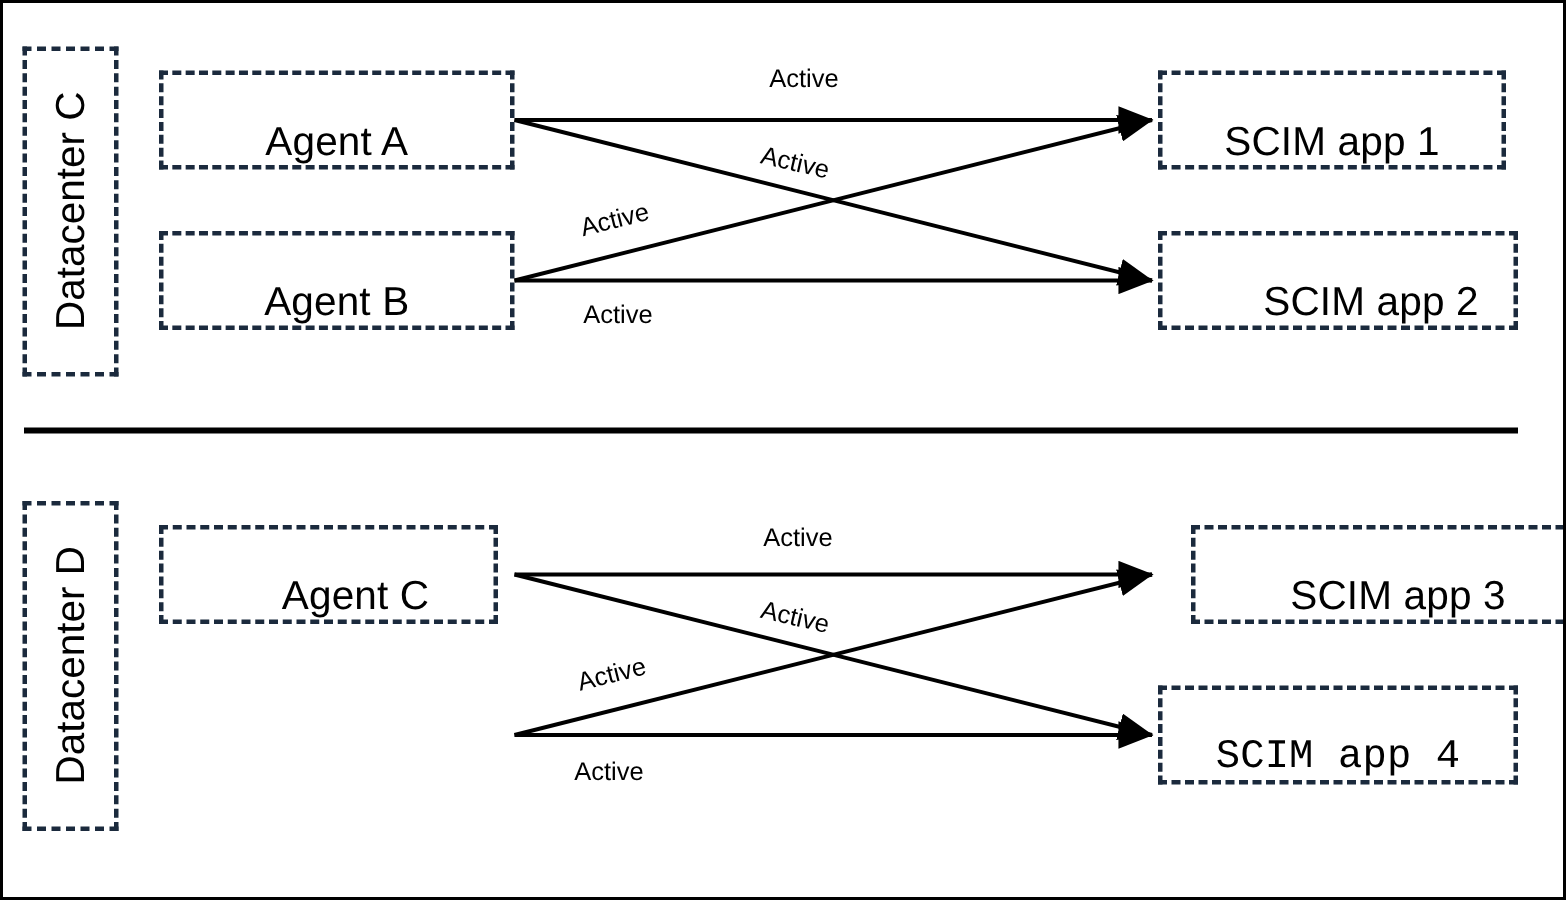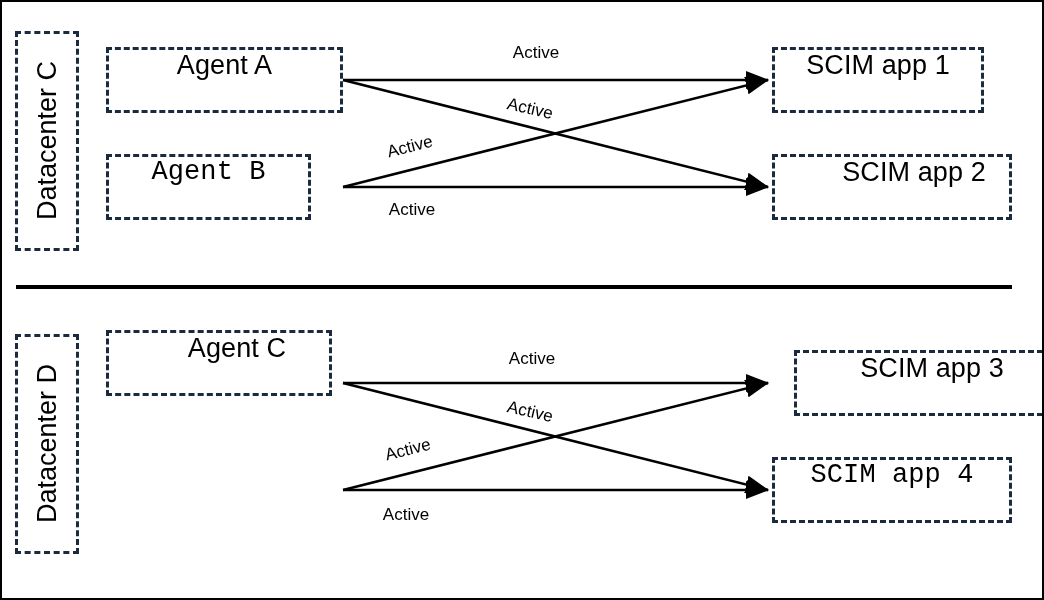--- a/index.html
+++ b/index.html
@@ -21,21 +21,21 @@
     border: 2px solid #000000;
     overflow: hidden;
   }
 
   
   .dashed-box {
     position: absolute;
     border: 3px dashed #1b2a3d;
     background: #ffffff;
     display: flex;
-    align-items: flex-start;
+    align-items: flex-end;
     justify-content: center;
   }
 
   .node-box {
     font-size: 27px;
     color: #000000;
     letter-spacing: .1px;
     white-space: nowrap;
   }
 
@@ -86,39 +86,39 @@
 <div id="diagram-root">
 
   <div class="dashed-box dc-box" style="left:13px; top:29px; width:64px; height:220px;">
     <span class="dc-label">Datacenter C</span>
   </div>
 
   <div class="dashed-box node-box" style="left:104px; top:45px; width:237px; height:66px;">
     <span>Agent A</span>
   </div>
 
-  <div class="dashed-box node-box" style="left:104px; top:152px; width:205px; height:66px;font-family:Liberation Mono, monospace;">
+  <div class="dashed-box node-box" style="left:104px; top:152px; width:237px; height:66px;">
     <span>Agent B</span>
   </div>
 
-  <div class="dashed-box node-box" style="left:770px; top:45px; width:212px; height:66px;">
+  <div class="dashed-box node-box" style="left:770px; top:45px; width:232px; height:66px;">
     <span>SCIM app 1</span>
   </div>
 
   <div class="dashed-box node-box" style="left:770px; top:152px; width:240px; height:66px;padding-left:44px;">
     <span>SCIM app 2</span>
   </div>
 
   <div class="section-divider" style="left:14px; top:283px; width:996px; height:4px;"></div>
 
   <div class="dashed-box dc-box" style="left:13px; top:332px; width:64px; height:220px;">
     <span class="dc-label">Datacenter D</span>
   </div>
 
-  <div class="dashed-box node-box" style="left:104px; top:328px; width:226px; height:66px;padding-left:36px;">
+  <div class="dashed-box node-box" style="left:104px; top:348px; width:226px; height:66px;padding-left:36px;">
     <span>Agent C</span>
   </div>
 
 
   <div class="dashed-box node-box" style="left:792px; top:348px; width:276px; height:66px;">
     <span>SCIM app 3</span>
   </div>
 
   <div class="dashed-box node-box" style="left:770px; top:455px; width:240px; height:66px;font-family:Liberation Mono, monospace;">
     <span>SCIM app 4</span>

